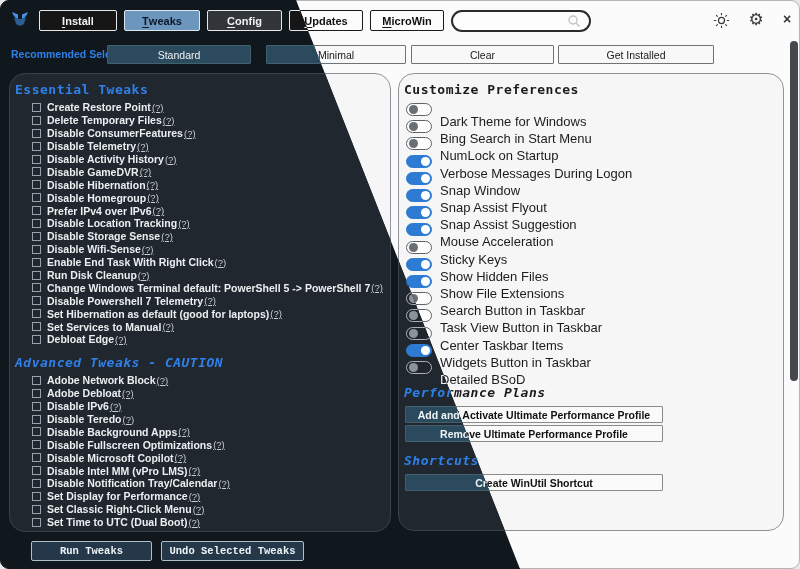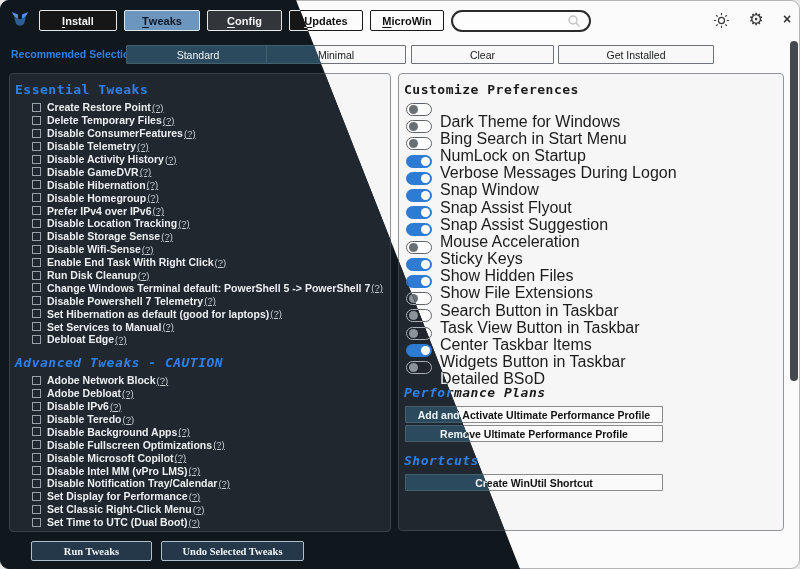--- a/index.html
+++ b/index.html
@@ -30,54 +30,54 @@
   .icon-sun{left:711px;top:10px;}
   .icon-gear{left:746px;font-size:17px;line-height:1;}
   .icon-close{left:777px;font-size:14px;font-weight:bold;color:#333;}
 
   
   .recrow{position:absolute;left:0;top:40px;width:100%;height:30px;}
   .reclabel{position:absolute;left:10px;top:7px;font-size:10.5px;color:#2f80e8;font-weight:bold;}
   .rec-btn{position:absolute;top:4px;height:19px;border:1px solid #6f7276;background:#f8f8f8;
            color:#17181a;font-size:10.5px;font-family:"Liberation Sans",sans-serif;
            display:flex;align-items:center;justify-content:center;border-radius:1px;padding:0;}
-  .rec-standard{left:125px;width:144px;}
+  .rec-standard{left:106px;width:144px;}
   .rec-minimal{left:265px;width:140px;}
   .rec-clear{left:410px;width:143px;}
   .rec-getinstalled{left:557px;width:156px;}
 
   
-  .panel{position:absolute;background:#f6f6f6;border:1px solid #909498;border-radius:4px;overflow:hidden;}
+  .panel{position:absolute;background:#f6f6f6;border:1px solid #909498;border-radius:16px;overflow:hidden;}
   .left-panel{left:8px;top:72px;width:382px;height:459px;}
   .right-panel{left:397px;top:72px;width:386px;height:458px;}
   .cat-header{font-family:"DejaVu Sans Mono",monospace;font-weight:bold;
               font-size:13px;color:#1b1b1b;padding:8px 0 4px 5px;letter-spacing:0.5px;}
   .cat-header.mt{padding-top:9px;font-style:italic;}
 
   .tweak-row{display:flex;align-items:center;height:12.9px;padding-left:22px;}
   .cb{width:9px;height:9px;border:1px solid #666;background:transparent;flex:0 0 auto;}
   .tl{margin-left:6px;font-size:10.5px;font-weight:bold;color:#141414;white-space:nowrap;}
   .help{margin-left:1px;font-size:9.5px;color:#333;text-decoration:underline;white-space:nowrap;}
 
   .toggle-row{display:flex;align-items:center;height:17.2px;padding-left:7px;}
   .pill{position:relative;width:26px;height:13px;border:1px solid #5f6368;border-radius:7px;
         background:#fdfdfd;flex:0 0 auto;}
   .knob{position:absolute;left:2px;top:1px;width:9px;height:9px;border-radius:50%;background:#6a6f74;}
   .pill.on{background:#2e7bd3;border-color:#2e7bd3;}
   .pill.on .knob{left:14px;background:#ffffff;}
-  .plabel{margin-left:8px;font-size:16px;color:#1c1c1c;white-space:nowrap;margin-top:24px;}
+  .plabel{margin-left:8px;font-size:13px;color:#1c1c1c;white-space:nowrap;margin-top:24px;}
 
   .panel-btn{display:block;margin:2px 0 2px 6px;width:258px;height:17px;border:1px solid #8a8a8a;
              background:#fafafa;color:#111;font-size:10.5px;font-weight:bold;
              font-family:"Liberation Sans",sans-serif;border-radius:1px;padding:0;}
 
   
   .footer-btn{position:absolute;height:20px;border:1px solid #6f7276;background:#f8f8f8;
               color:#17181a;font-size:10.5px;font-weight:bold;border-radius:2px;
-              font-family:Liberation Serif, serif;padding:0;}
+              font-family:Liberation Mono, monospace;padding:0;}
   .btn-run{left:30px;top:540px;width:121px;}
   .btn-undo{left:160px;top:540px;width:143px;}
 
   .scrollthumb{position:absolute;left:789px;top:40px;width:8px;height:340px;
                border-radius:4px;background:#45494e;}
 
   
   .theme-dark{background:#10171d;border-color:#10171d;
               clip-path:polygon(0 0,296px 0,520px 569px,0 569px);}
   .theme-dark .tab{background:#161616;color:#f2f2f2;border-color:#e8e8e8;}

